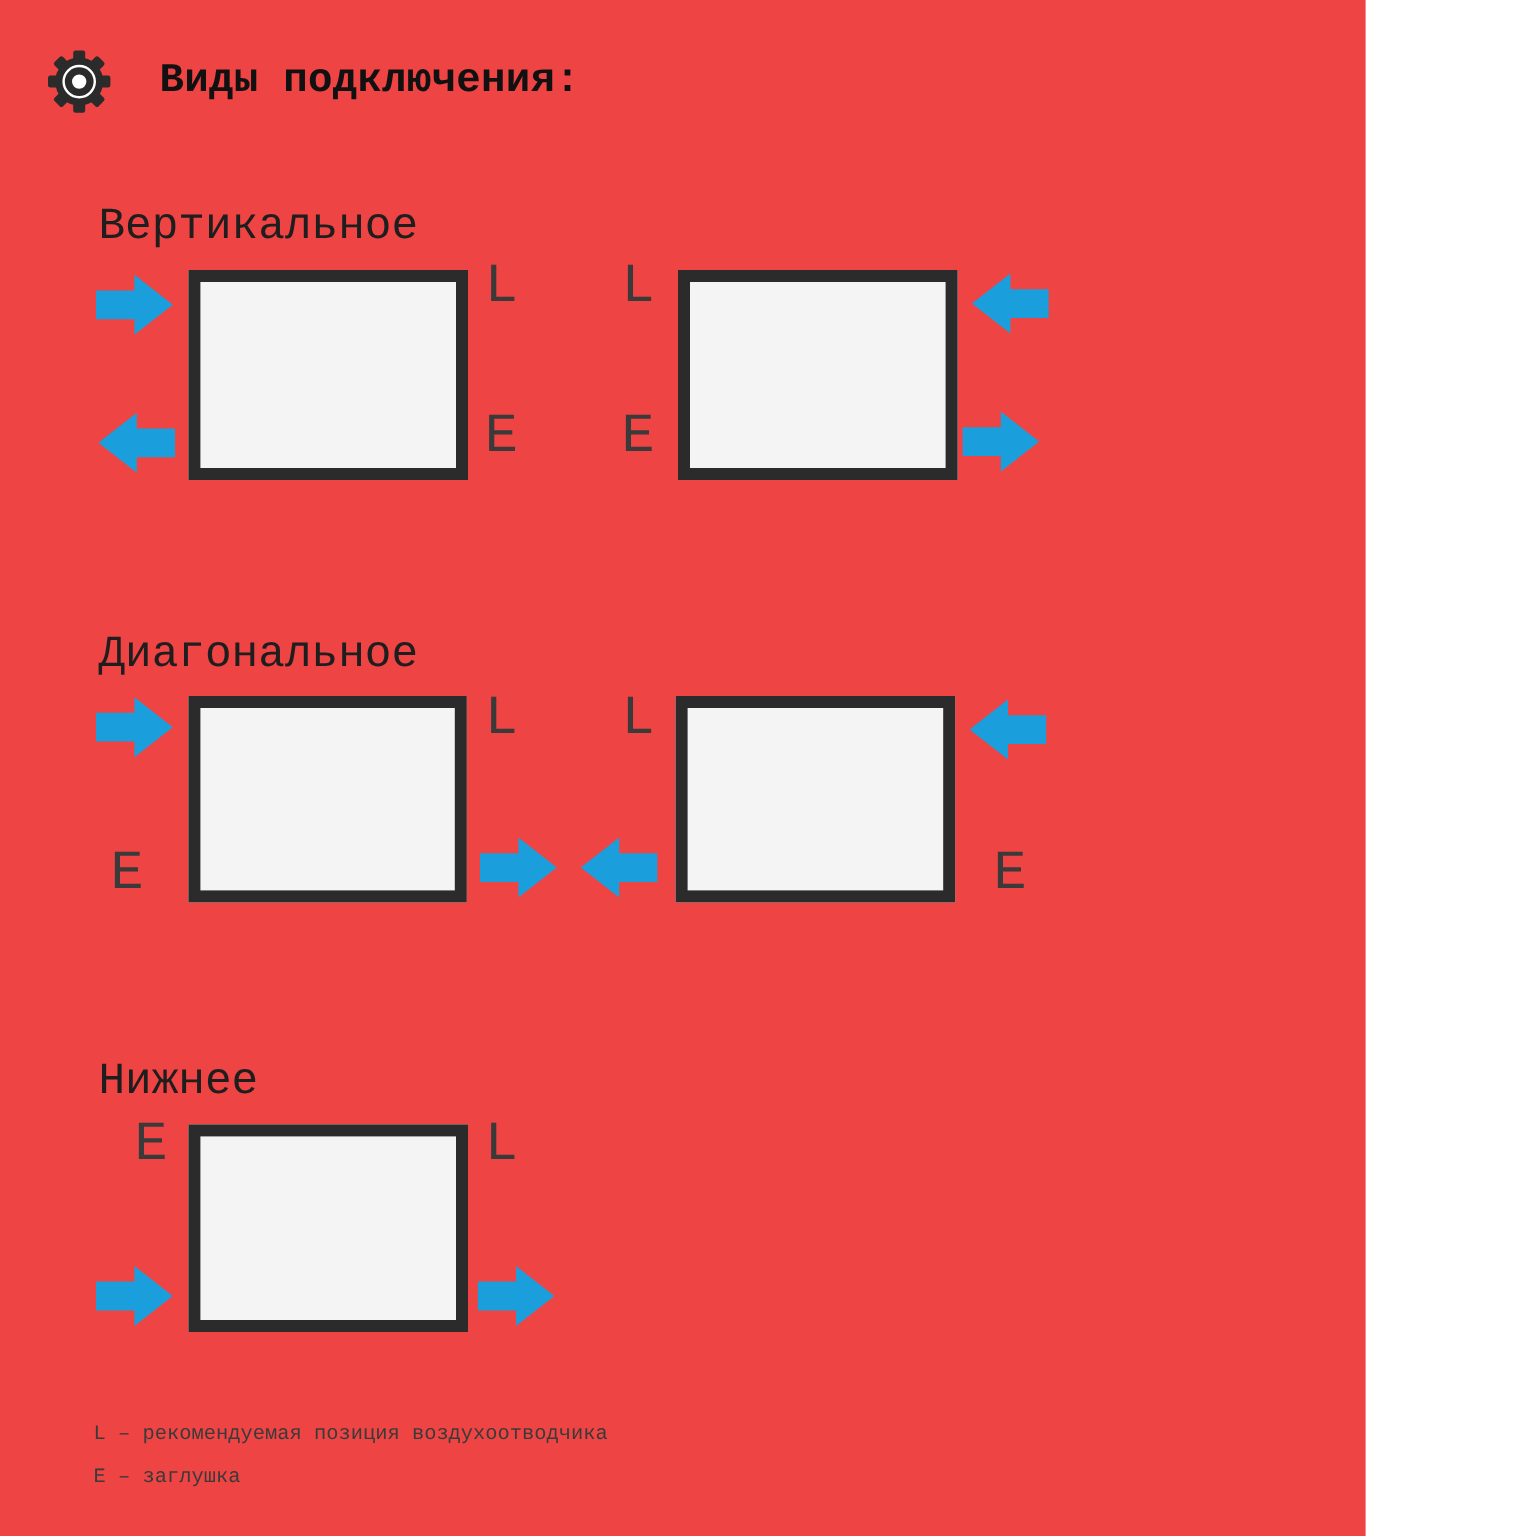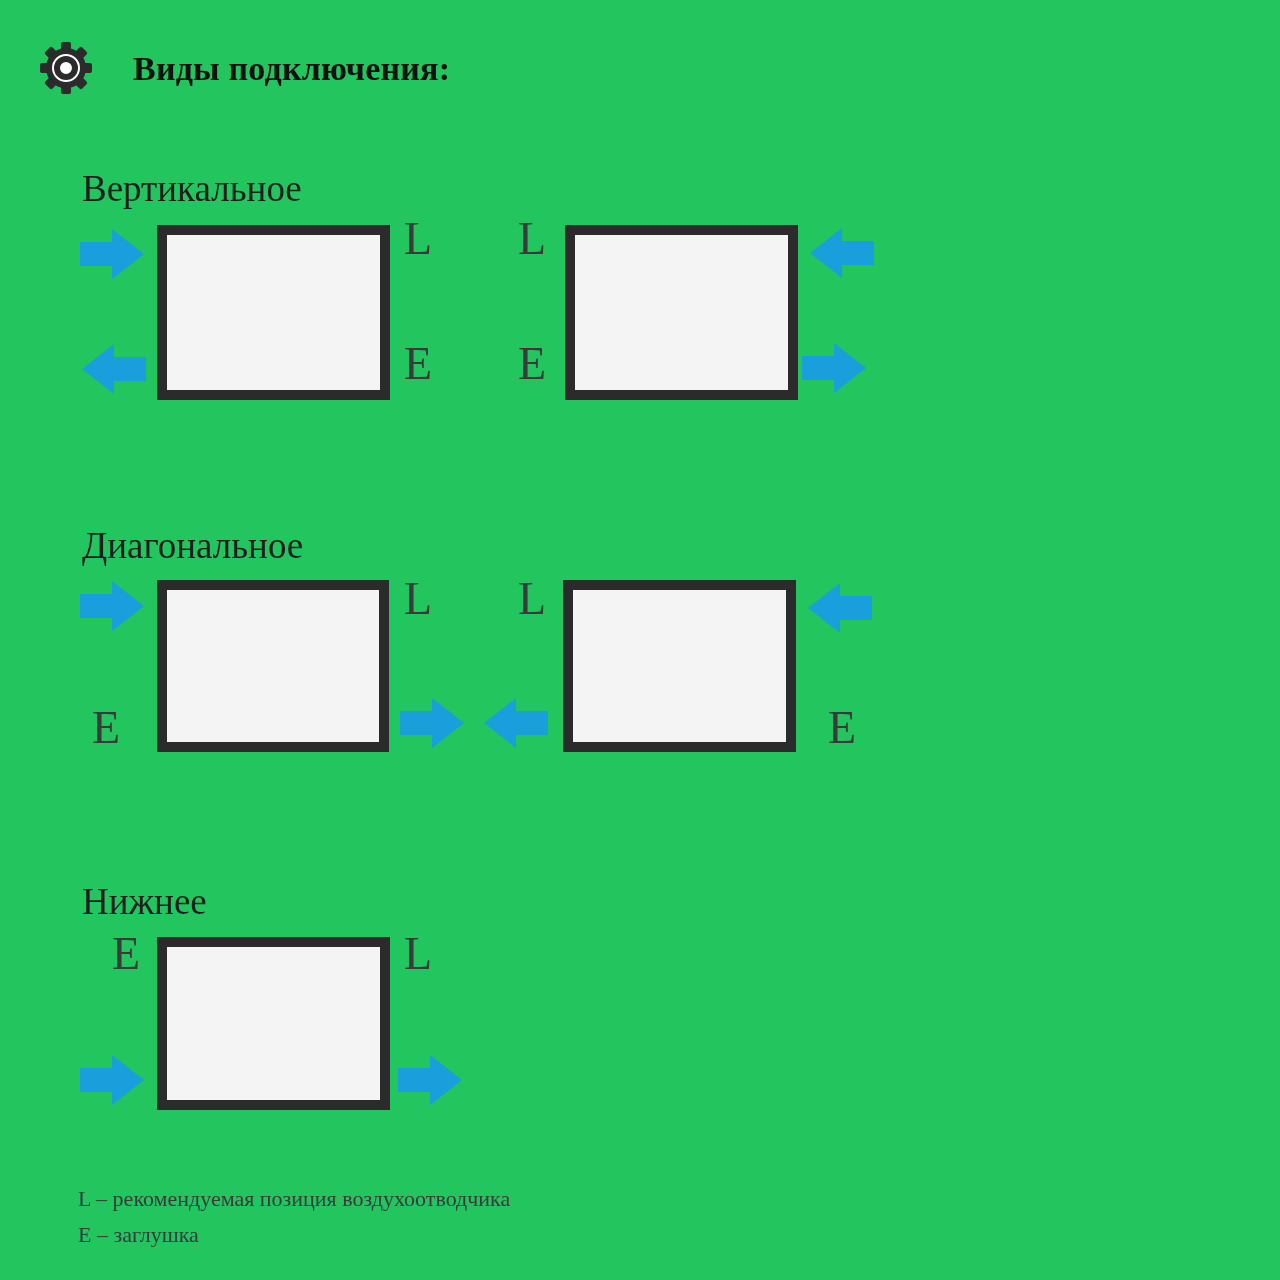--- a/index.html
+++ b/index.html
@@ -1,18 +1,18 @@
 <!DOCTYPE html>
 <html style="--accent-blue: #1B9FDC; --outline-dark: #2B2B2B; --radiator-fill: #F4F4F4; --text-primary: #111111; --text-secondary: #3A3A3A;"><head>
 <meta charset="utf-8">
 <style>
   html,body{margin:0;padding:0;background:#ffffff;}
   .canvas{
-    position:relative;width:1280px;height:1280px;background:#22c55e;overflow:hidden;
-    font-family:Liberation Serif, serif;
+    position:relative;width:1138px;height:1280px;background:#ef4444;overflow:hidden;
+    font-family:Liberation Mono, monospace;
   }
   .abs{position:absolute;}
   .page-title{
     position:absolute;left:133px;top:50px;margin:0;
     font-size:34px;font-weight:700;line-height:1.1;color:var(--text-primary,#111);
     letter-spacing:0.2px;
   }
   .section-heading{
     position:absolute;left:78px;margin:4px;
     font-size:37px;font-weight:400;line-height:1.1;color:#1e1e1e;
@@ -26,21 +26,21 @@
     position:absolute;width:64px;height:50px;
     color:var(--accent-blue,#1B9FDC);
   }
   .arrow svg{display:block;width:100%;height:100%;}
   .arrow.point-left svg{transform:scaleX(-1);}
   .port-label{
     position:absolute;font-size:46px;line-height:1;font-weight:400;
     color:var(--text-secondary,#3A3A3A);
   }
   .legend-line{
-    position:absolute;left:78px;font-size:22px;line-height:1.2;
+    position:absolute;left:78px;font-size:17px;line-height:1.2;
     color:var(--text-secondary,#3A3A3A);
   }
   .gear{position:absolute;left:38px;top:40px;width:56px;height:56px;}
 </style>
 </head>
 <body>
 
 <div class="canvas">
 
   <div>

